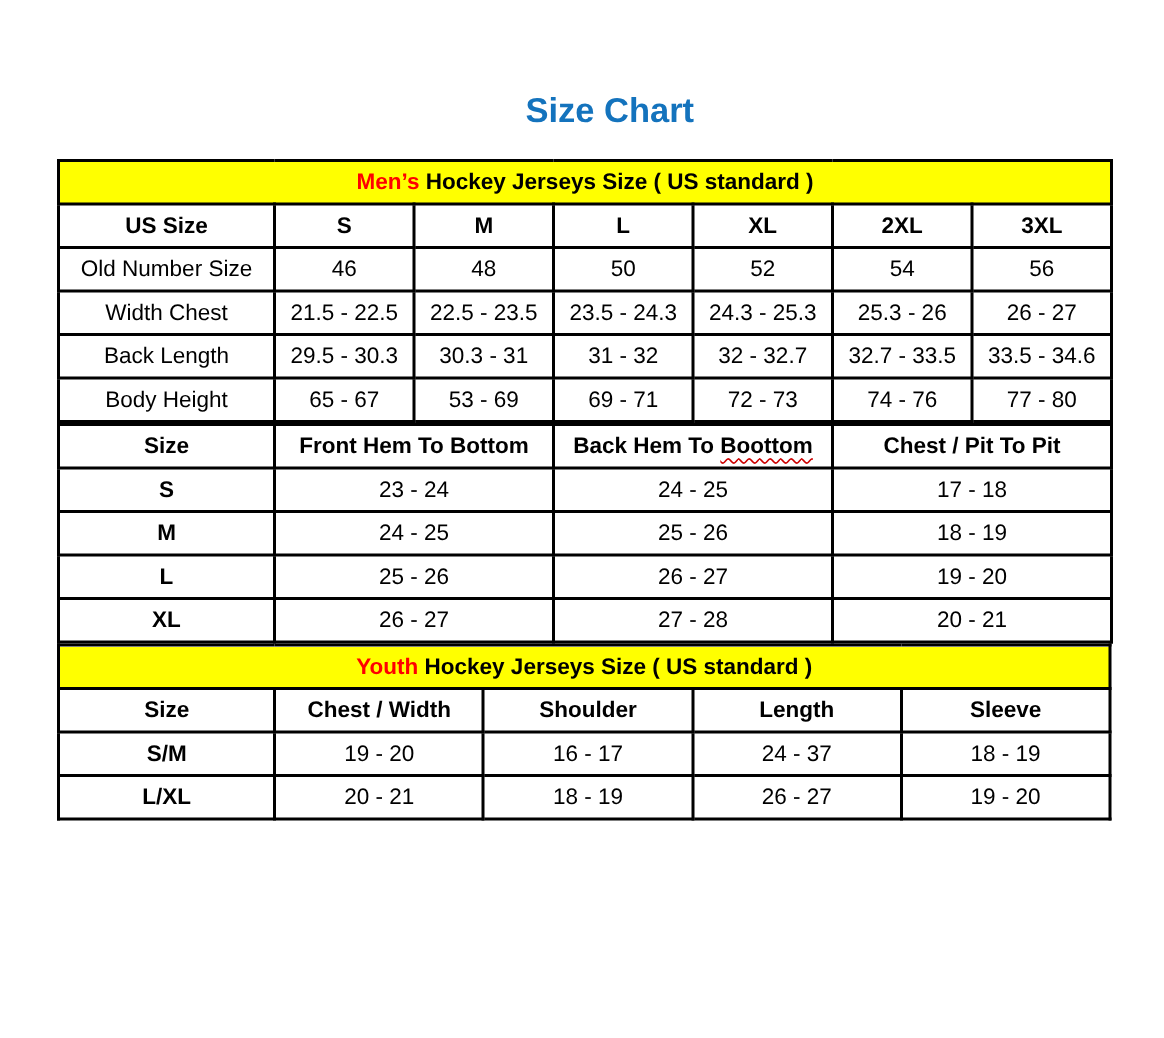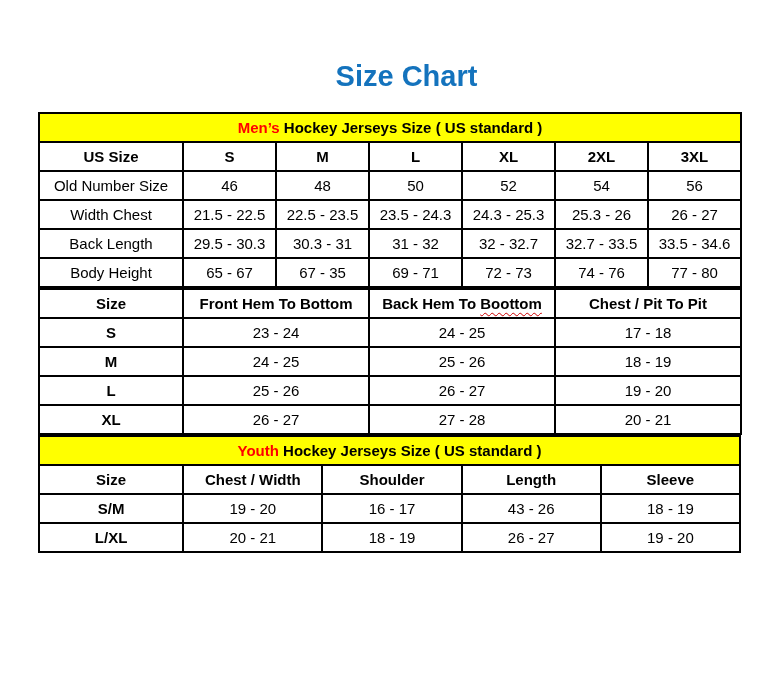--- a/index.html
+++ b/index.html
@@ -8,21 +8,21 @@
     background: #ffffff;
     width: 776px;
     height: 692px;
     overflow: hidden;
     font-family: "Liberation Sans", sans-serif;
     color: #000;
   }
   .page-title {
     margin: 60px 0 0 0;
     text-align: center;
-    font-size: 29px;
+    font-size: 23px;
     font-weight: bold;
     color: #1473bd;
     letter-spacing: 0px;
     padding-left: 37px;
   }
   .chart {
     margin: 19px 0 0 38px;
     width: 606px;
   }
   table.size-table {
@@ -116,21 +116,21 @@
         <td>29.5 - 30.3</td>
         <td>30.3 - 31</td>
         <td>31 - 32</td>
         <td>32 - 32.7</td>
         <td>32.7 - 33.5</td>
         <td>33.5 - 34.6</td>
       </tr>
       <tr>
         <td class="rowlabel">Body Height</td>
         <td>65 - 67</td>
-        <td>67 - 35</td>
+        <td>53 - 69</td>
         <td>69 - 71</td>
         <td>72 - 73</td>
         <td>74 - 76</td>
         <td>77 - 80</td>
       </tr>
     </tbody>
   </table>
 
   <table class="size-table">
     <colgroup>
@@ -189,21 +189,21 @@
         <td>Size</td>
         <td>Chest / Width</td>
         <td>Shoulder</td>
         <td>Length</td>
         <td>Sleeve</td>
       </tr>
       <tr>
         <td class="rowlabel-bold">S/M</td>
         <td>19 - 20</td>
         <td>16 - 17</td>
-        <td>43 - 26</td>
+        <td>24 - 37</td>
         <td>18 - 19</td>
       </tr>
       <tr>
         <td class="rowlabel-bold">L/XL</td>
         <td>20 - 21</td>
         <td>18 - 19</td>
         <td>26 - 27</td>
         <td>19 - 20</td>
       </tr>
     </tbody>

